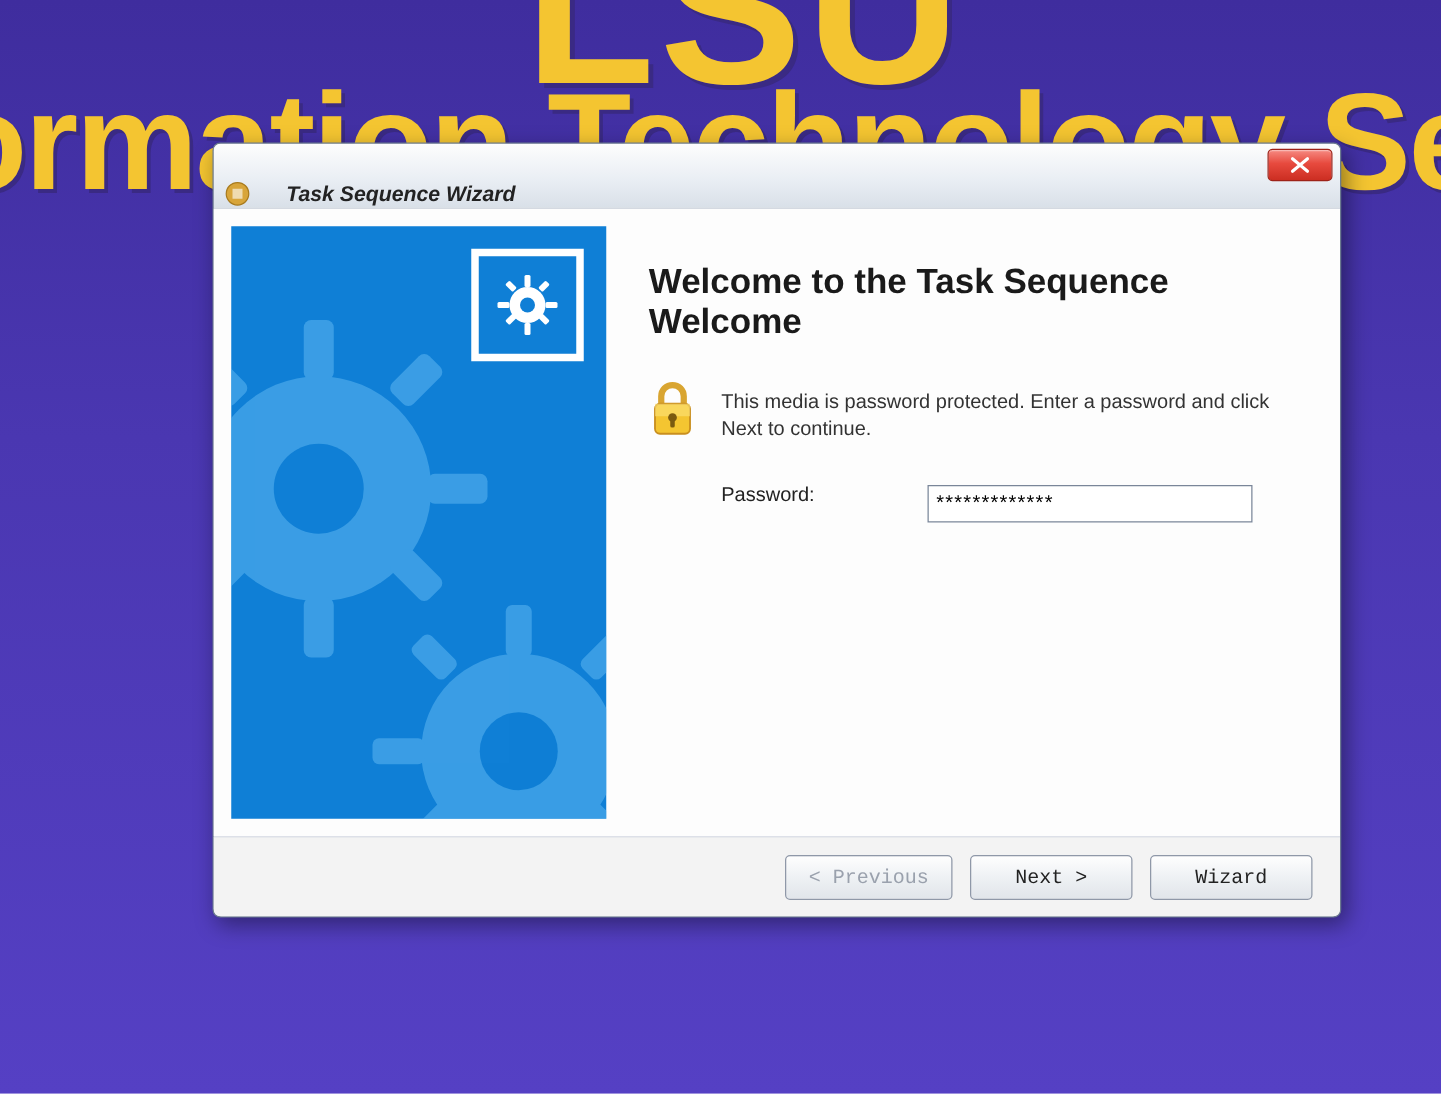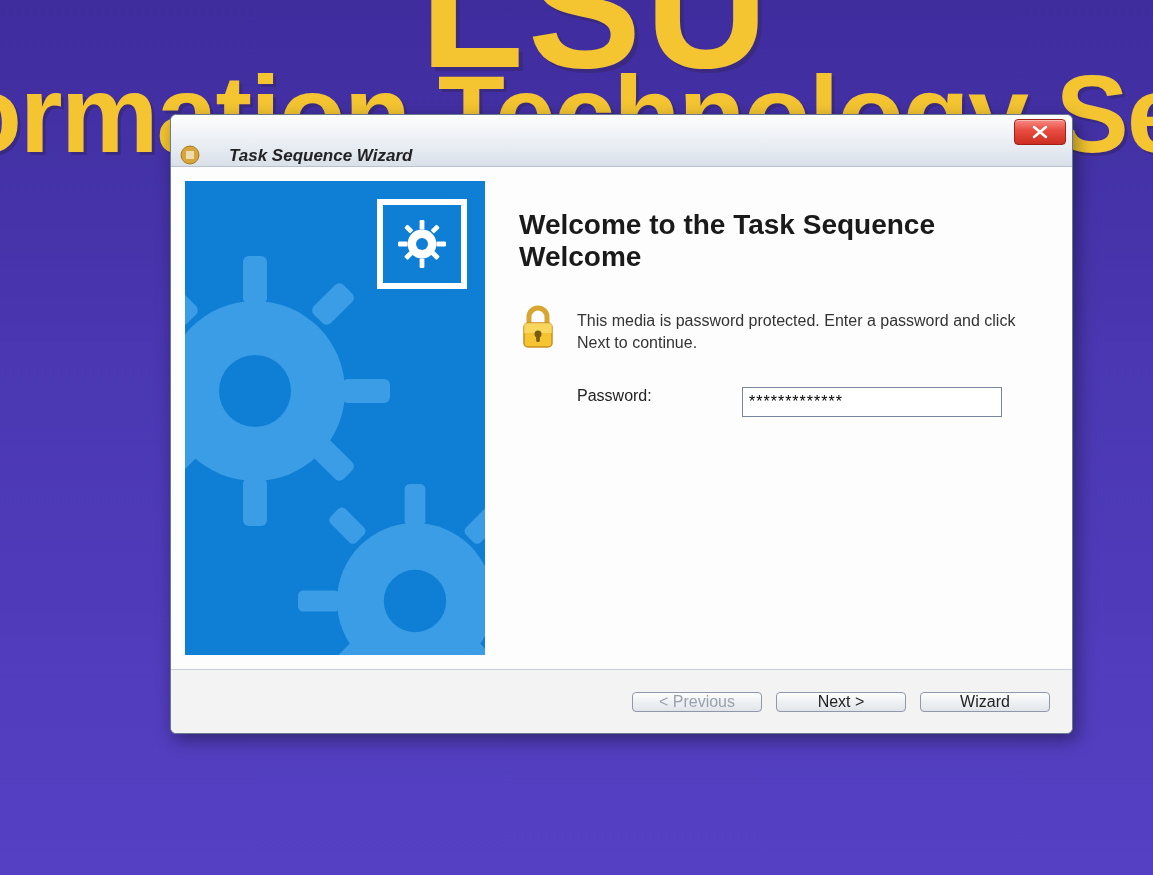--- a/index.html
+++ b/index.html
@@ -171,28 +171,29 @@
     background:#f3f3f3;
     display:flex;
     justify-content:flex-end;
     align-items:center;
     gap:14px;
     padding:0 22px;
     border-radius:0 0 6px 6px;
   }
   .wiz-btn {
     min-width:130px;
-    height:20px;
+    height:36px;
     background: linear-gradient(180deg,#fefefe 0%, #eef1f4 50%, #e1e5ea 100%);
     border:1px solid #8f98a8;
     border-radius:4px;
     font-size:16px;
     color:#222;
     cursor:pointer;
     padding:0 18px;
+    font-family:Liberation Mono, monospace;
   }
   .wiz-btn.disabled {
     color:#9aa1ad;
     cursor:default;
   }
 </style>
 </head>
 <body>
 
 <div class="desktop">

